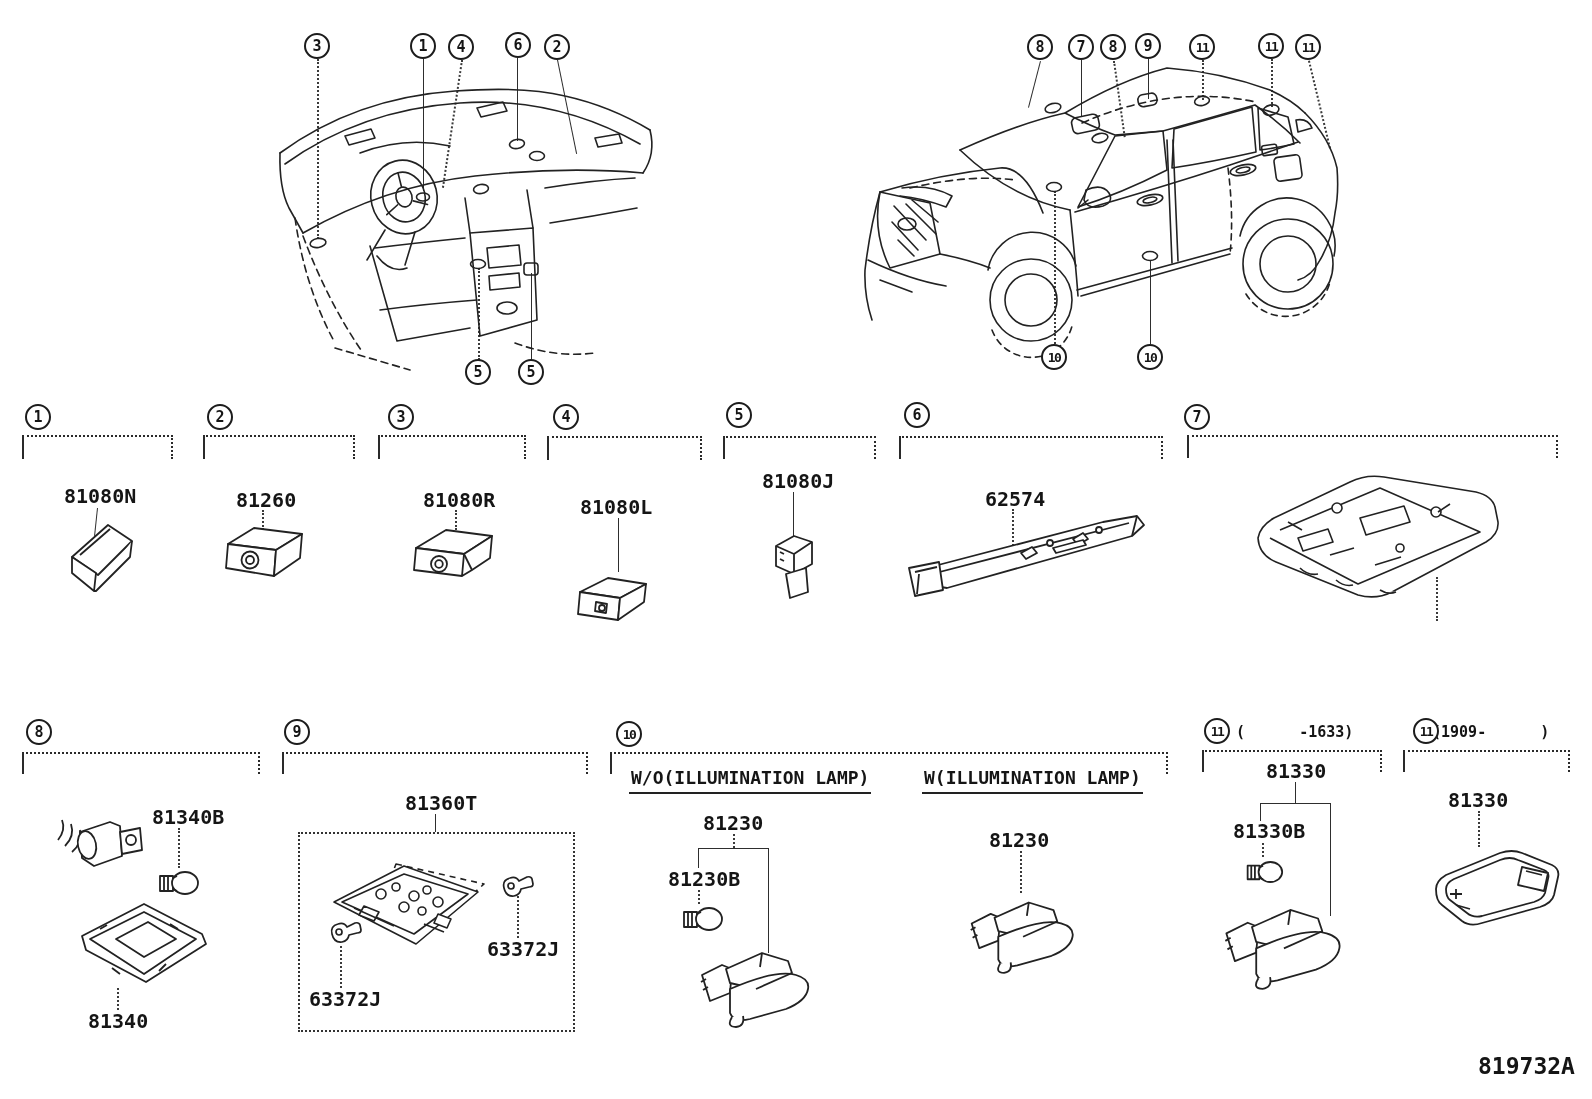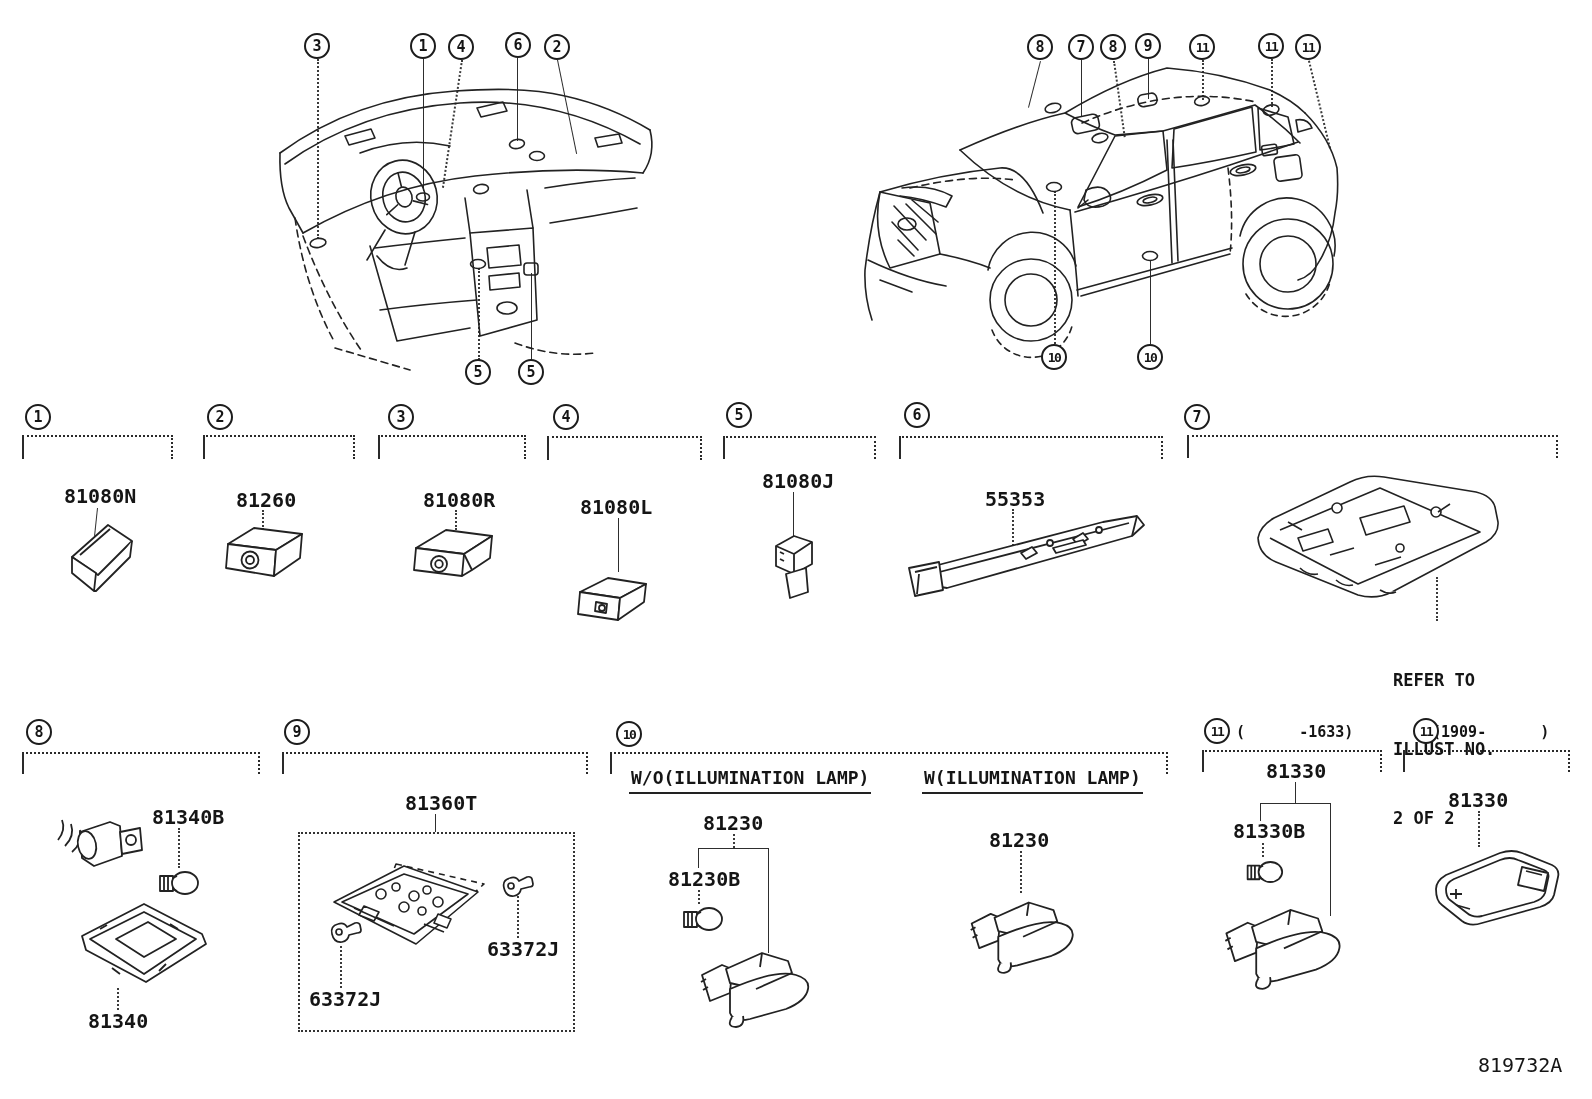--- a/index.html
+++ b/index.html
@@ -13,21 +13,21 @@
            border-left:2px solid #2a2a2a;border-right:2px dotted #2a2a2a;z-index:2;}
   .plabel{position:absolute;font-weight:bold;font-size:20px;line-height:22px;white-space:pre;z-index:5;}
   .note{position:absolute;font-weight:bold;font-size:17px;line-height:23px;white-space:pre;z-index:5;}
   .range{position:absolute;font-weight:bold;font-size:15px;line-height:18px;white-space:pre;z-index:5;}
   .subhead{position:absolute;font-weight:bold;font-size:18px;line-height:20px;white-space:pre;
            border-bottom:2px solid #222;padding:0 2px 4px 2px;z-index:5;}
   .lead{position:absolute;width:0;border-left:2px dotted #3a3a3a;transform-origin:0 0;z-index:1;}
   .lead.solid{border-left:1.8px solid #2e2e2e;}
   .hline{position:absolute;height:0;border-top:1.8px solid #2e2e2e;z-index:1;}
   .dotbox{position:absolute;box-sizing:border-box;border:2px dotted #333;z-index:1;}
-  .footer-code{position:absolute;font-weight:normal;font-size:20px;z-index:5;}
+  .footer-code{position:absolute;font-weight:bold;font-size:23px;z-index:5;}
   svg.art{position:absolute;overflow:visible;z-index:3;}
   svg.art *{vector-effect:non-scaling-stroke;}
 </style>
 </head>
 <body>
 
 <div id="page">
 
   <svg class="art" style="left:265px;top:58px" width="430" height="320" viewBox="0 0 430 320" fill="none" stroke="#222" stroke-width="1.6" stroke-linecap="round" stroke-linejoin="round">
     <path d="M15,95 Q90,40 190,33 Q260,28 300,38 Q345,48 385,72"></path>
@@ -253,21 +253,21 @@
     <path d="M8,14 L26,4 L44,10 L44,32 L26,42 L8,34 Z"></path>
     <path d="M8,14 L26,22 L44,10 M26,22 L26,42"></path>
     <path d="M12,20 l4,2 M12,27 l4,2"></path>
     <path d="M18,42 L38,36 L40,60 L22,66 Z"></path>
   </svg>
 
   <div class="callout" style="left:904px;top:402px">
       <span>6</span>
     </div>
   <div class="bracket" style="left:899px;top:436px;width:264px;height:23px"></div>
-  <div class="plabel" style="left:985px;top:488px">55353</div>
+  <div class="plabel" style="left:985px;top:488px">62574</div>
   <div class="lead" style="left:1012px;top:509px;height:44px"></div>
   <svg class="art" style="left:903px;top:510px" width="248" height="95" viewBox="0 0 248 95" fill="#fff" stroke="#222" stroke-width="1.8" stroke-linejoin="round">
     <path d="M16,60 L200,12 L234,6 L241,15 L229,26 L44,78 L19,74 Z"></path>
     <path d="M21,66 L226,13 M229,26 L234,6"></path>
     <path d="M118,43 l11,-6 l5,6 l-11,6 z M170,29 l10,-6 l5,6 l-10,6 z"></path>
     <circle cx="147" cy="33" r="3"></circle>
       <circle cx="196" cy="20" r="3"></circle>
     <path d="M150,38 l30,-8 l3,5 l-30,8 z"></path>
     <path d="M6,58 L36,52 L40,80 L12,86 Z M12,62 L34,57 M14,84 L16,64"></path>
   </svg>
@@ -282,25 +282,20 @@
     <path d="M120,58 l44,-12 l6,16 l-44,13 z"></path>
     <path d="M58,78 l30,-9 l5,13 l-30,9 z"></path>
     <circle cx="97" cy="48" r="5"></circle>
       <circle cx="196" cy="52" r="5"></circle>
       <circle cx="160" cy="88" r="4"></circle>
     <path d="M90,95 l24,-7 M135,105 l26,-8"></path>
     <path d="M60,108 q8,8 18,6 M96,120 q8,7 17,5 M140,130 q8,5 16,2"></path>
     <path d="M48,62 l14,8 M210,44 l-12,8"></path>
   </svg>
   <div class="lead" style="left:1436px;top:577px;height:44px"></div>
-  <div class="note" style="left:1393px;top:623px">
-    <div>REFER TO</div>
-    <div>ILLUST NO.</div>
-    <div>2 OF 2</div>
-  </div>
 
   <div class="callout" style="left:26px;top:719px">
       <span>8</span>
     </div>
   <div class="bracket" style="left:22px;top:752px;width:238px;height:22px"></div>
   <svg class="art" style="left:52px;top:810px" width="98" height="68" viewBox="0 0 98 68" fill="#fff" stroke="#222" stroke-width="1.8" stroke-linejoin="round">
     <path d="M6,30 q8,-10 4,-20 M13,36 q10,-10 6,-22 M20,42 q10,-8 8,-22" fill="none"></path>
     <path d="M28,22 L58,12 L68,16 L70,46 L42,56 L30,48 Z"></path>
     <ellipse cx="35" cy="35" rx="9" ry="14" transform="rotate(-12 35 35)"></ellipse>
     <path d="M68,22 L88,18 L90,40 L70,44 Z"></path>

